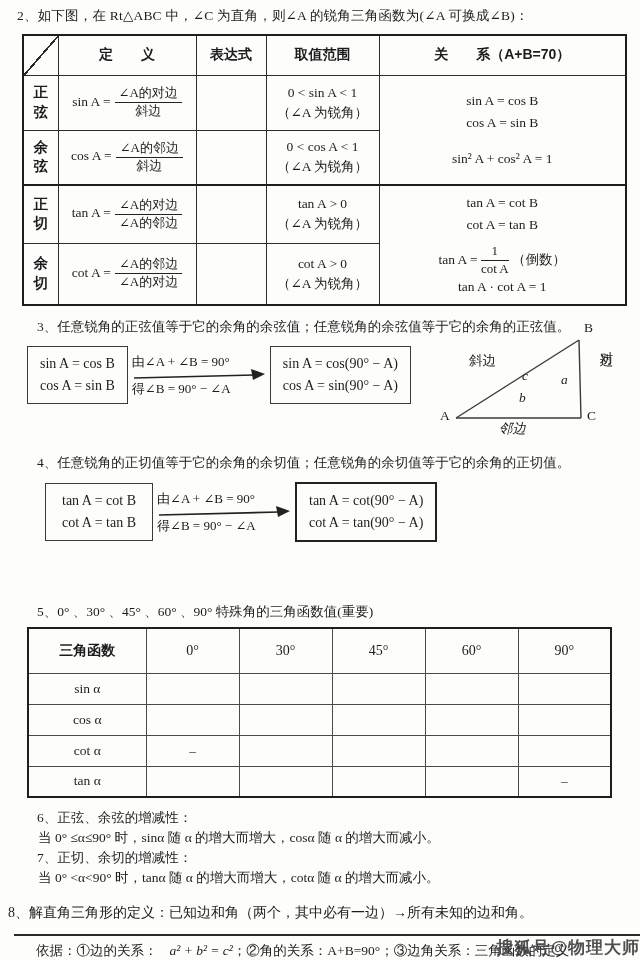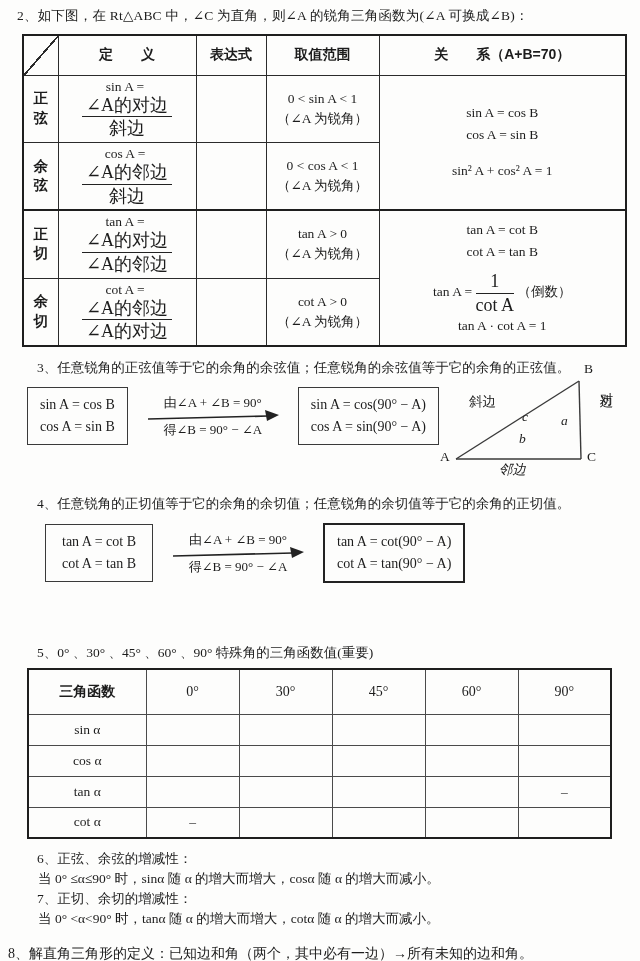--- a/index.html
+++ b/index.html
@@ -27,36 +27,36 @@
   .t1 .diag {
     background:linear-gradient(to bottom right, transparent 48.5%, #2b2b2b 48.5%, #2b2b2b 52%, transparent 52%);
   }
   .t1 .rowlab { font-weight:bold; font-size:14.5px; font-family:"Liberation Sans","DejaVu Sans",sans-serif; }
   .t1 .rowlab span { display:block; line-height:1.35; }
   .t1 .r12 { height:55px; }
   .t1 .r3 { height:58px; }
   .t1 .r4 { height:62px; }
   .range2 { font-size:12.5px; }
 
-  .frac { display:inline-block; vertical-align:middle; text-align:center; font-size:18px; line-height:1.15; }
+  .frac { display:inline-block; vertical-align:middle; text-align:center; font-size:13px; line-height:1.15; }
   .frac .num { display:block; border-bottom:1px solid #222; padding:0 4px 1px; }
   .frac .den { display:block; padding-top:1px; }
   .deflhs { margin-right:4px; }
 
   .rel-cell div { line-height:22px; }
   .rel-gap { margin-top:14px; }
 
   
   .sec-title { margin-left:37px; font-size:13.5px; }
   .derive-wrap { position:relative; }
   .derive-row { display:flex; align-items:center; margin-left:27px; }
   .fbox { border:1px solid #3a3a3a; padding:6px 12px; text-align:center; background:transparent; }
   .fbox div { line-height:22px; font-size:14px; }
   .fbox.thick { border-width:2px; border-color:#222; }
-  .arrowblk { display:flex; flex-direction:column; align-items:center; margin:0 18px; }
+  .arrowblk { display:flex; flex-direction:column; margin:0 4px; }
   .arrowblk .atext { font-size:13px; line-height:17px; }
   .arrowblk svg { display:block; margin:-2px 0; }
 
   
   .tri { position:absolute; left:437px; top:2px; width:198px; height:118px; }
   .tri svg { position:absolute; left:0; top:0; }
   .tri .lab { position:absolute; font-size:13.5px; }
   .tri .it { font-style:italic; }
   .tri .vert { writing-mode:vertical-rl; letter-spacing:2px; }
 
@@ -271,34 +271,34 @@
   </tr>
   <tr>
     <td class="fml">cos α</td>
     <td></td>
     <td></td>
     <td></td>
     <td></td>
     <td></td>
   </tr>
   <tr>
-    <td class="fml">tan α</td>
-    <td></td>
-    <td></td>
-    <td></td>
-    <td></td>
-    <td>–</td>
-  </tr>
-  <tr>
     <td class="fml">cot α</td>
     <td>–</td>
     <td></td>
     <td></td>
     <td></td>
     <td></td>
+  </tr>
+  <tr>
+    <td class="fml">tan α</td>
+    <td></td>
+    <td></td>
+    <td></td>
+    <td></td>
+    <td>–</td>
   </tr>
 </tbody>
   </table>
 
 <div class="mt10">
   <div class="line s67-title">6、正弦、余弦的增减性：</div>
   <div class="line s67-body">当 0° ≤α≤90° 时，sinα 随 α 的增大而增大，cosα 随 α 的增大而减小。</div>
 </div>
 <div>
   <div class="line s67-title">7、正切、余切的增减性：</div>

